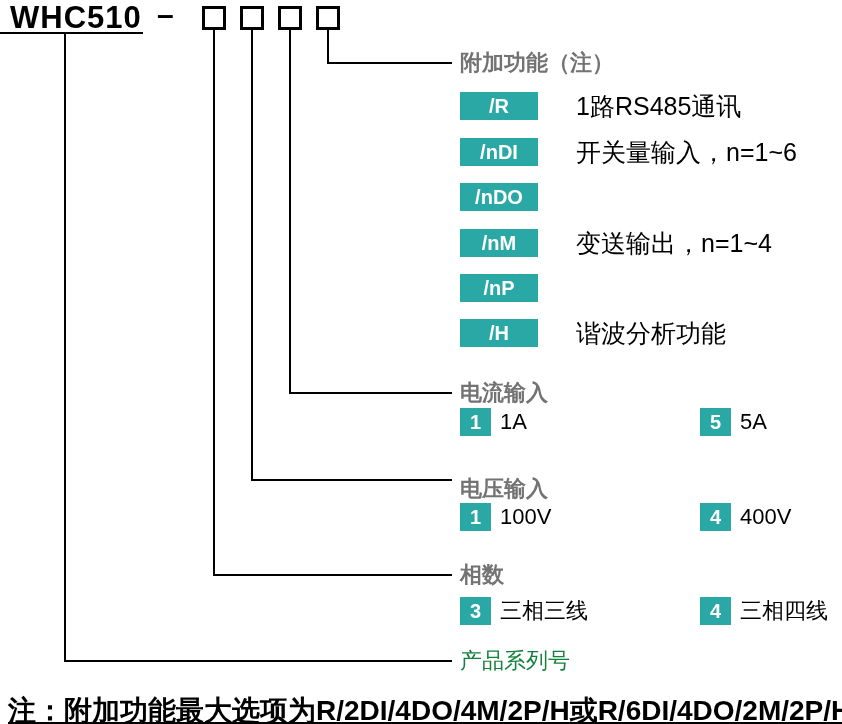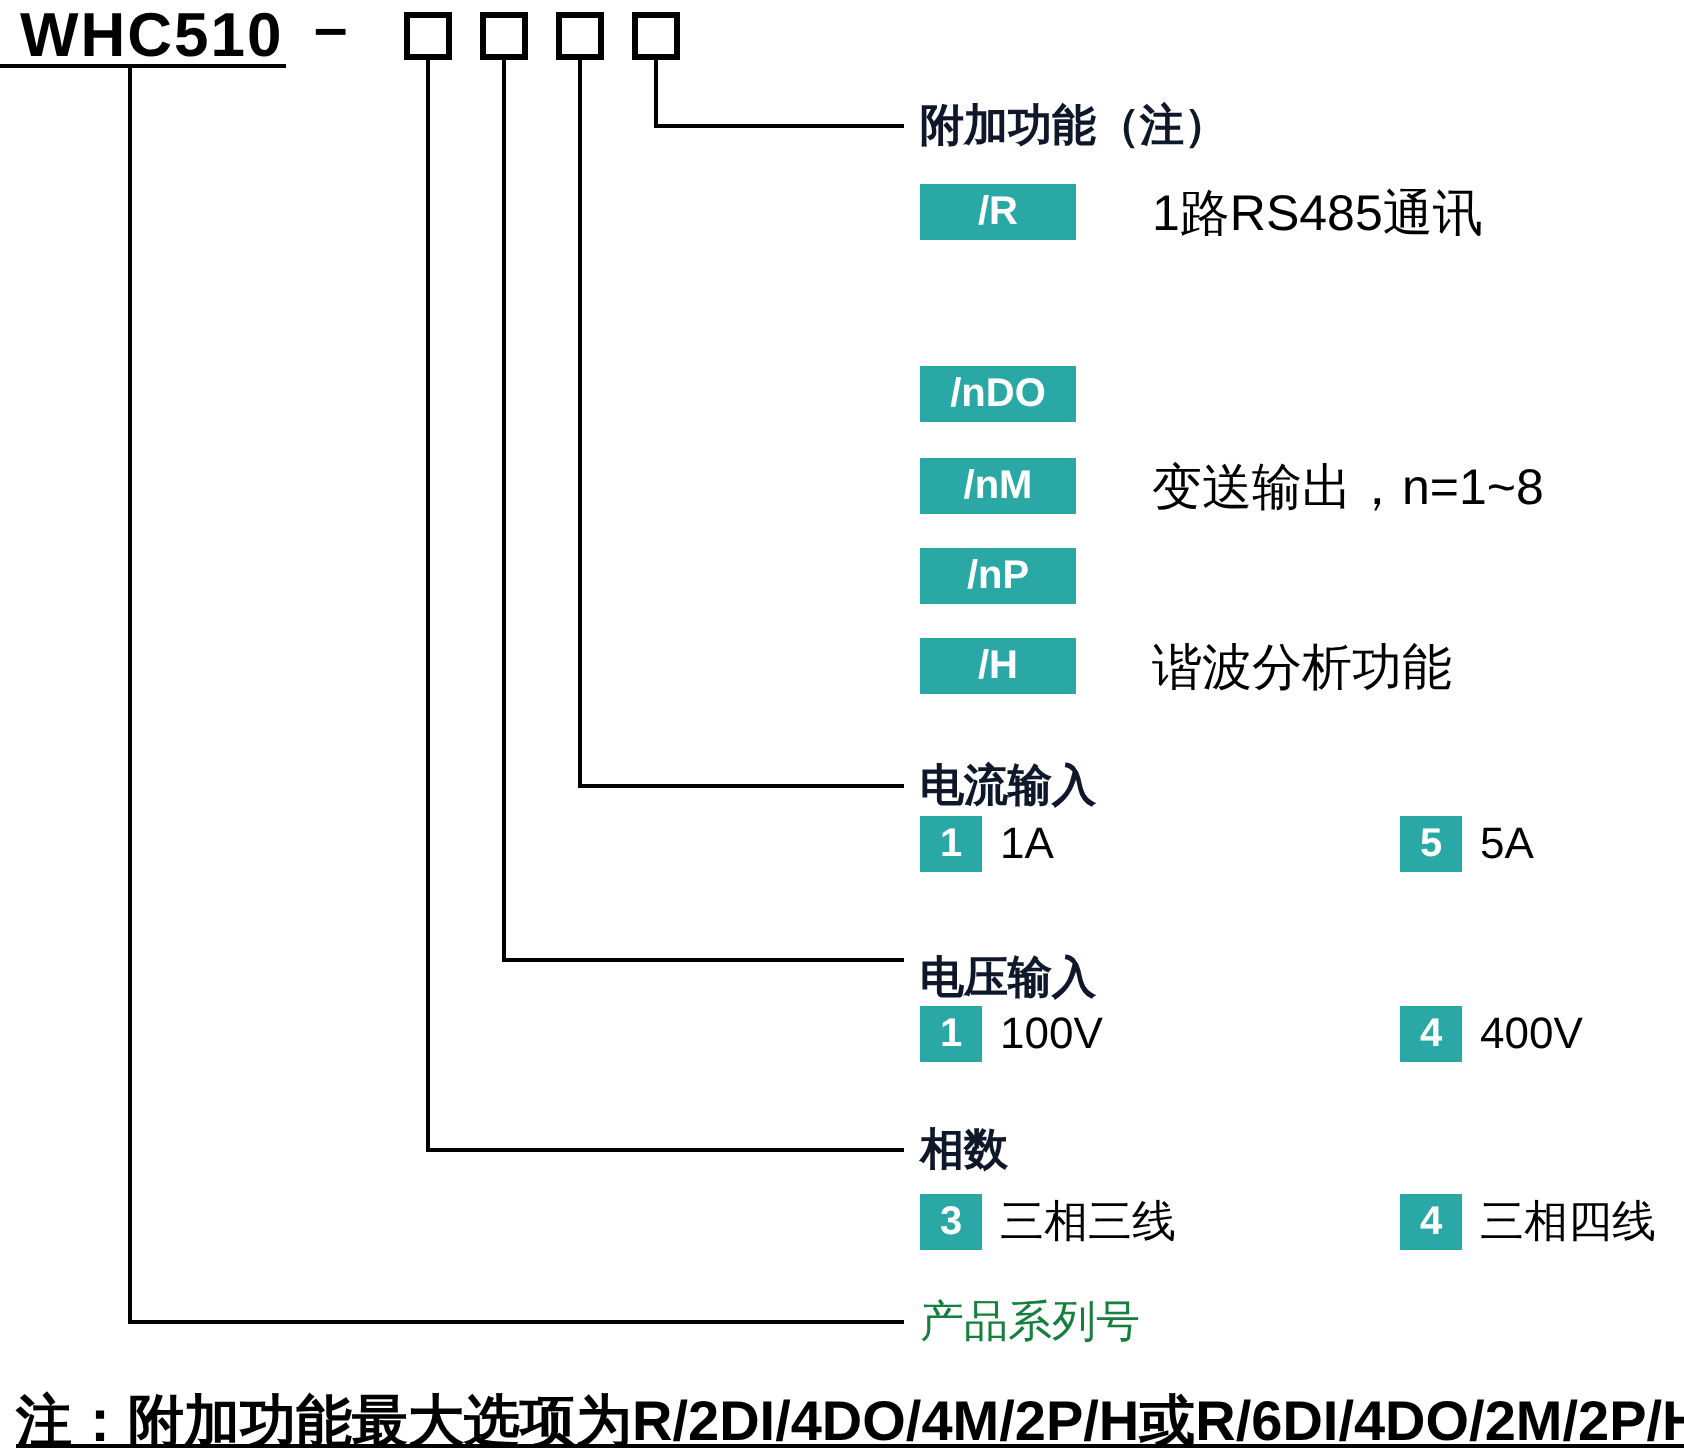--- a/index.html
+++ b/index.html
@@ -27,21 +27,21 @@
   .digit-box {
     position: absolute; top: 6px;
     width: 24px; height: 24px;
     border: 3px solid #000;
     background: #fff;
   }
   .vline { position: absolute; width: 2px; background: var(--line); }
   .hline { position: absolute; height: 2px; background: var(--line); }
   .sec-title {
     position: absolute; left: 460px;
-    font-size: 22px; font-weight: bold; color: #0f172a;
+    font-size: 22px; font-weight: bold; color: #737373;
     white-space: nowrap;
   }
   .feat-row {
     position: absolute; left: 460px;
     display: flex; align-items: center;
     height: 28px;
   }
   .badge {
     display: inline-flex; align-items: center; justify-content: center;
     background: var(--badge); color: #fff;
@@ -99,26 +99,30 @@
 
   <div class="vline" style="left:327px; top:30px; height:34px"></div>
   <div class="hline" style="left:327px; top:62px; width:125px"></div>
 
   <div class="sec-title" style="top:48px">附加功能（注）</div>
 
   <div class="feat-row" style="top:92px">
     <span class="badge code">/R</span>
     <span class="desc">1路RS485通讯</span>
   </div>
+  <div class="feat-row" style="top:138px">
+    <span class="badge code">/nDI</span>
+    <span class="desc">开关量输入，n=1~6</span>
+  </div>
   <div class="feat-row" style="top:183px">
     <span class="badge code">/nDO</span>
   </div>
   <div class="feat-row" style="top:229px">
     <span class="badge code">/nM</span>
-    <span class="desc">变送输出，n=1~8</span>
+    <span class="desc">变送输出，n=1~4</span>
   </div>
   <div class="feat-row" style="top:274px">
     <span class="badge code">/nP</span>
   </div>
   <div class="feat-row" style="top:319px">
     <span class="badge code">/H</span>
     <span class="desc">谐波分析功能</span>
   </div>
 
   <div class="sec-title" style="top:378px">电流输入</div>

